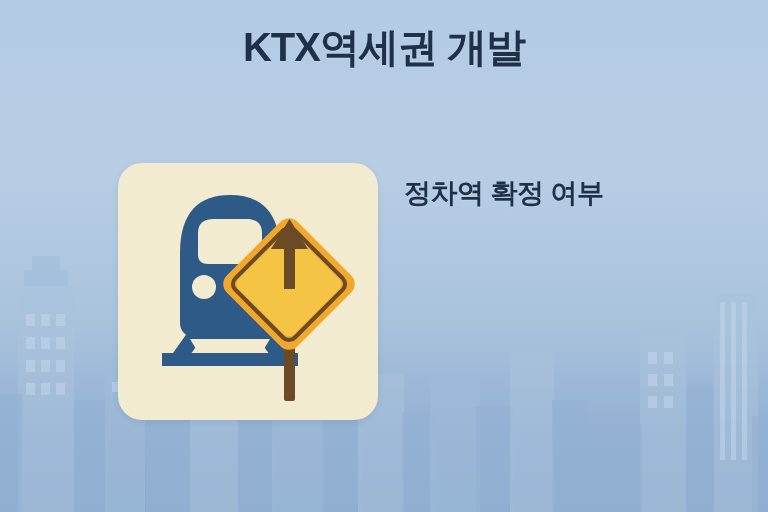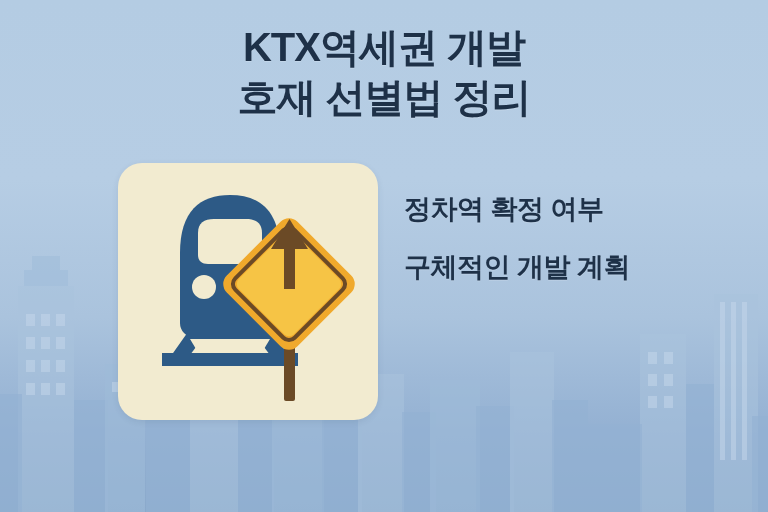--- a/index.html
+++ b/index.html
@@ -73,21 +73,21 @@
   #illus {
     position: absolute;
     left: 0; top: 0;
     width: 260px; height: 257px;
   }
 
   
   #list {
     position: absolute;
     left: 404px;
-    top: 180px;
+    top: 164px;
     width: 330px;
   }
   .li {
     color: #1e3148;
     font-size: 27px;
     font-weight: bold;
     line-height: 58px;
     letter-spacing: -0.5px;
     white-space: nowrap;
     text-shadow: 0 1px 0 rgba(255,255,255,0.16);
@@ -150,21 +150,20 @@
     <div class="win" style="left:720px; bottom:52px; width:5px; height:158px;"></div>
     <div class="win" style="left:731px; bottom:52px; width:5px; height:158px;"></div>
     <div class="win" style="left:742px; bottom:52px; width:5px; height:158px;"></div>
 
     <div class="bldg dark" style="left:752px; width:16px; height:96px;"></div>
     <div class="bldg dark" style="left:588px; width:54px; height:88px;"></div>
   </div>
 
   <div id="headline">
     <span class="ln">KTX역세권 개발</span>
-    <span class="ln">호재 선별법 정리</span>
   </div>
 
   <div id="card">
     <svg id="illus" viewBox="0 0 260 257">
 
       <g>
         <path d="M62 90 C62 48 82 32 112 32 C142 32 162 48 162 90 L162 160 C162 168 156 174 148 174 L76 174 C68 174 62 168 62 160 Z" fill="#2d5a86"></path>
 
         <path d="M80 70 C80 60 86 56 96 56 L128 56 C138 56 144 60 144 70 L144 92 C144 98 140 101 134 101 L90 101 C84 101 80 98 80 92 Z" fill="#f2ebd0"></path>
 
@@ -186,16 +185,15 @@
 
       <g fill="#6b4a26">
         <rect x="166" y="78" width="11" height="48"></rect>
         <path d="M171.5 56 L190 86 L153 86 Z"></path>
       </g>
     </svg>
   </div>
 
   <div id="list">
     <div class="li">정차역 확정 여부</div>
-    <div class="li">구체적인 개발 계획</div>
   </div>
 
 </div>
 
 </body></html>

